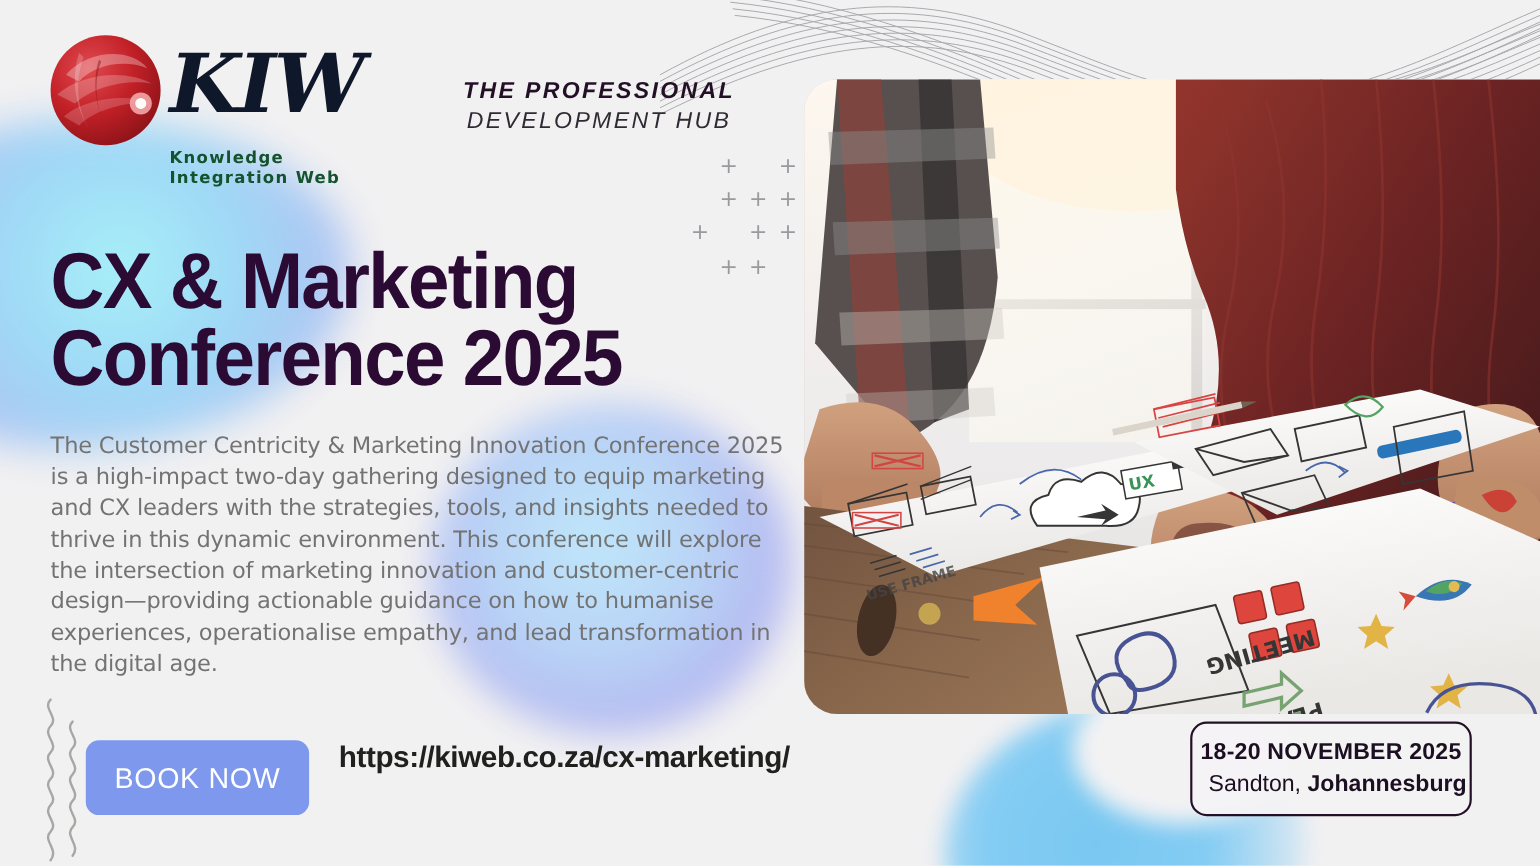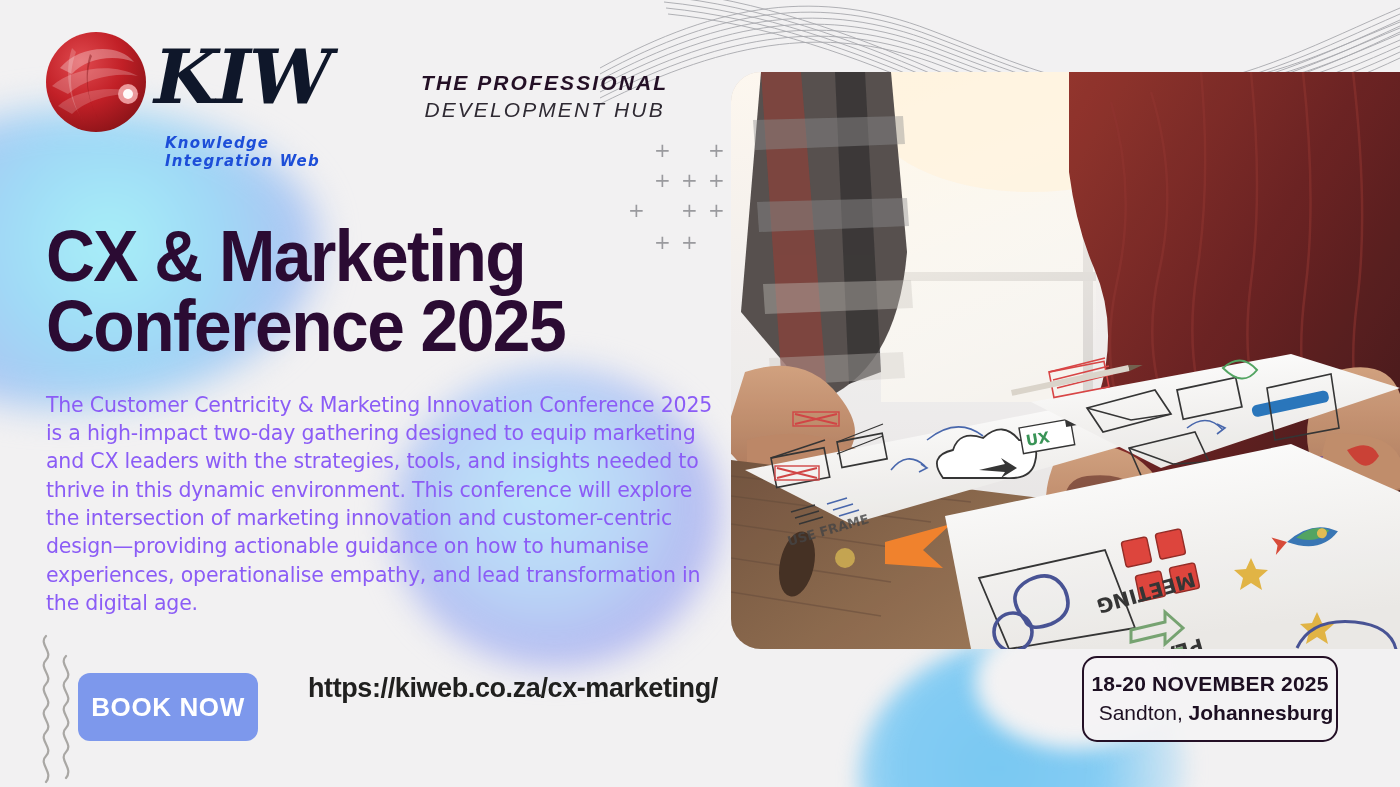--- a/index.html
+++ b/index.html
@@ -51,23 +51,23 @@
 
   
   #logo-block{position:absolute;left:42px;top:24px;width:330px;height:122px;}
   #logo-mark{position:absolute;left:0;top:4px;width:108px;height:108px;}
   #logo-word{
     position:absolute;left:112px;top:16px;
     font-family:"DejaVu Serif", serif;font-style:italic;font-weight:700;
     font-size:74px;color:#0f172a;letter-spacing:-2px;line-height:1;
   }
   #logo-tagline{
-    position:absolute;left:123px;top:110px;
-    font-family:"DejaVu Sans", sans-serif;font-style:italic;
-    font-size:15px;color:#1d4ed8;letter-spacing:1.2px;font-weight:600;
+    position:absolute;left:112px;top:110px;
+    font-family:"DejaVu Sans", sans-serif;
+    font-size:15px;color:#14532d;letter-spacing:1.2px;font-weight:600;
   }
 
   
   #hub-block{position:absolute;left:421px;top:70px;font-style:italic;}
   #hub-line1{
     font-size:21px;font-weight:bold;letter-spacing:2.1px;color:#241026;line-height:1.28;
   }
   #hub-line2{
     font-size:21px;font-weight:400;letter-spacing:2.1px;color:#2f2a33;line-height:1.28;text-align:center;
   }
@@ -78,40 +78,40 @@
     font-family:"Liberation Sans", sans-serif;
     font-weight:bold;font-size:72px;line-height:0.97;
     letter-spacing:-1.6px;color:#2b0b33;
     transform:scaleX(0.94);transform-origin:left top;
   }
   #headline .l2{display:block;}
 
   
   #body-copy{
     position:absolute;left:46px;top:370px;width:668px;
-    font-size:20.5px;line-height:1.385;color:#8b5cf6;
+    font-size:20.5px;line-height:1.385;color:#737373;
     font-family:"DejaVu Sans", sans-serif;
     letter-spacing:-0.2px;
   }
 
   
   #photo{
     position:absolute;left:731px;top:72px;width:669px;height:577px;
     border-radius:30px 0 0 30px;
     overflow:hidden;
     background:#d9cfc8;
   }
   #photo svg{display:block;width:100%;height:100%;}
 
   
   #book-now{
-    position:absolute;left:78px;top:673px;width:180px;height:68px;
+    position:absolute;left:78px;top:673px;width:203px;height:68px;
     background:#7d98ec;border-radius:12px;
     display:flex;align-items:center;justify-content:center;
-    color:#ffffff;font-size:26px;font-weight:bold;letter-spacing:0.6px;
+    color:#ffffff;font-size:26px;font-weight:normal;letter-spacing:0.6px;
     cursor:pointer;
   }
 
   
   #contact{
     position:absolute;left:308px;top:672px;width:520px;
     font-size:27px;font-weight:bold;color:#20201f;line-height:1.22;
     letter-spacing:-0.4px;
   }
   #contact div{white-space:nowrap;}

